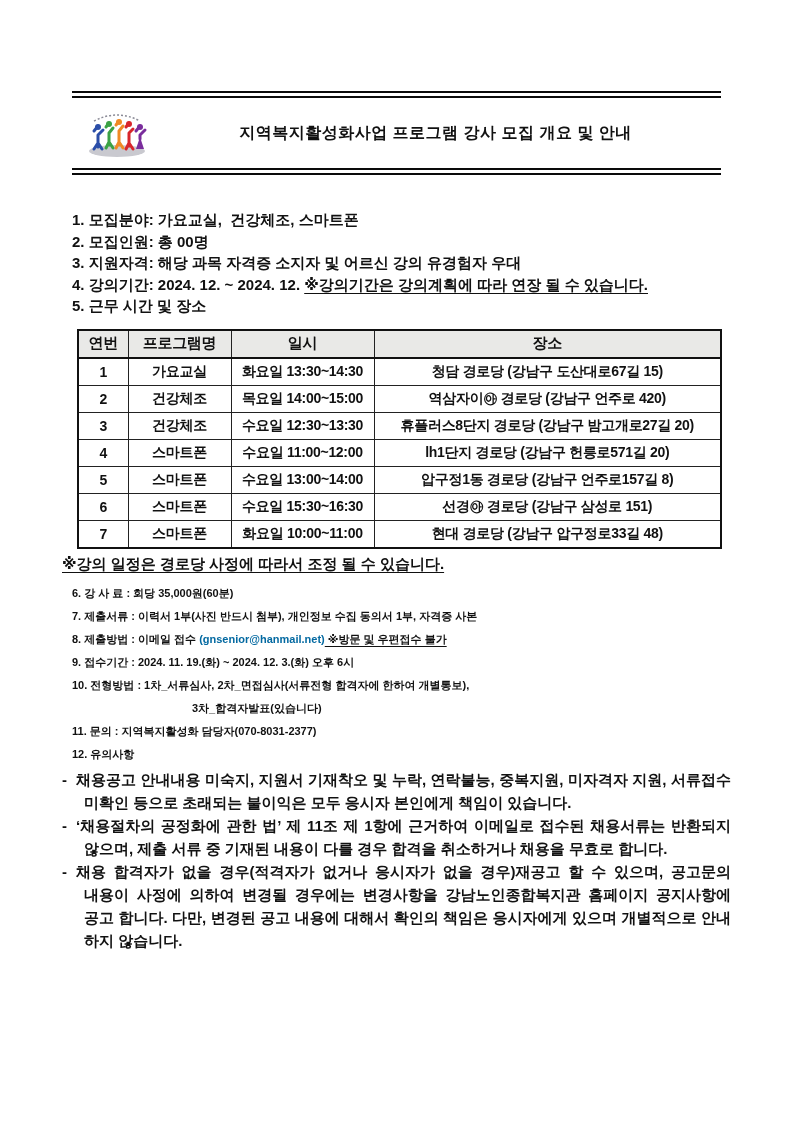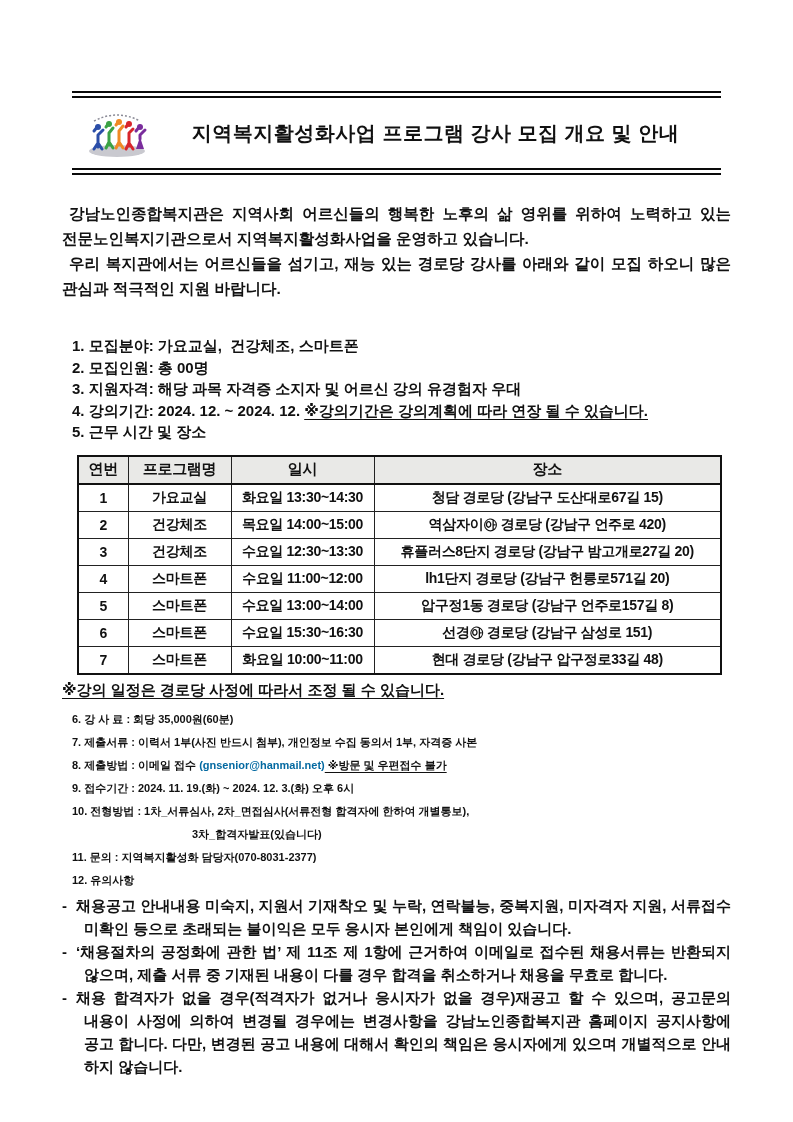--- a/index.html
+++ b/index.html
@@ -23,21 +23,21 @@
     border-bottom:7px double #0a0a0a;
     height:64px;
     display:flex;
     align-items:center;
     padding:3px 6px;
   }
   .logo{flex:0 0 78px;display:flex;justify-content:center;}
   .title{
     flex:1;
     text-align:center;
-    font-size:20px;
+    font-size:16px;
     font-weight:800;
     letter-spacing:0.5px;
     word-break:keep-all;
   }
   
   .intro{margin-top:26px;font-size:15.5px;line-height:25px;text-align:justify;word-break:keep-all;}
   .intro p{margin:0;text-indent:7px;}
   
   .list1{margin-top:34px;font-size:15px;line-height:21.5px;padding-left:10px;}
   .list1 div{white-space:pre-wrap;}
@@ -127,24 +127,20 @@
         <g stroke="#7a2d9c" stroke-width="3" stroke-linecap="round" fill="none">
           <path d="M54 26 L58 21 M58 30 L58 34 M58 30 L63 25"></path>
         </g>
         <path d="M54 44 L58 32 L62 44 Z" fill="#7a2d9c"></path>
         <circle cx="58" cy="22" r="3" fill="#7a2d9c"></circle>
       </svg>
     </div>
     <div class="title">지역복지활성화사업 프로그램 강사 모집 개요 및 안내</div>
   </div>
 
-  <div class="intro">
-    <p>강남노인종합복지관은 지역사회 어르신들의 행복한 노후의 삶 영위를 위하여 노력하고 있는 전문노인복지기관으로서 지역복지활성화사업을 운영하고 있습니다.</p>
-    <p>우리 복지관에서는 어르신들을 섬기고, 재능 있는 경로당 강사를 아래와 같이 모집 하오니 많은 관심과 적극적인 지원 바랍니다.</p>
-  </div>
 
   <div class="list1">
     <div>1. 모집분야: 가요교실,  건강체조, 스마트폰</div>
     <div>2. 모집인원: 총 00명</div>
     <div>3. 지원자격: 해당 과목 자격증 소지자 및 어르신 강의 유경험자 우대</div>
     <div><span>4. 강의기간: 2024. 12. ~ 2024. 12. </span><span class="ul">※강의기간은 강의계획에 따라 연장 될 수 있습니다.</span></div>
     <div>5. 근무 시간 및 장소</div>
   </div>
 
   <table>

